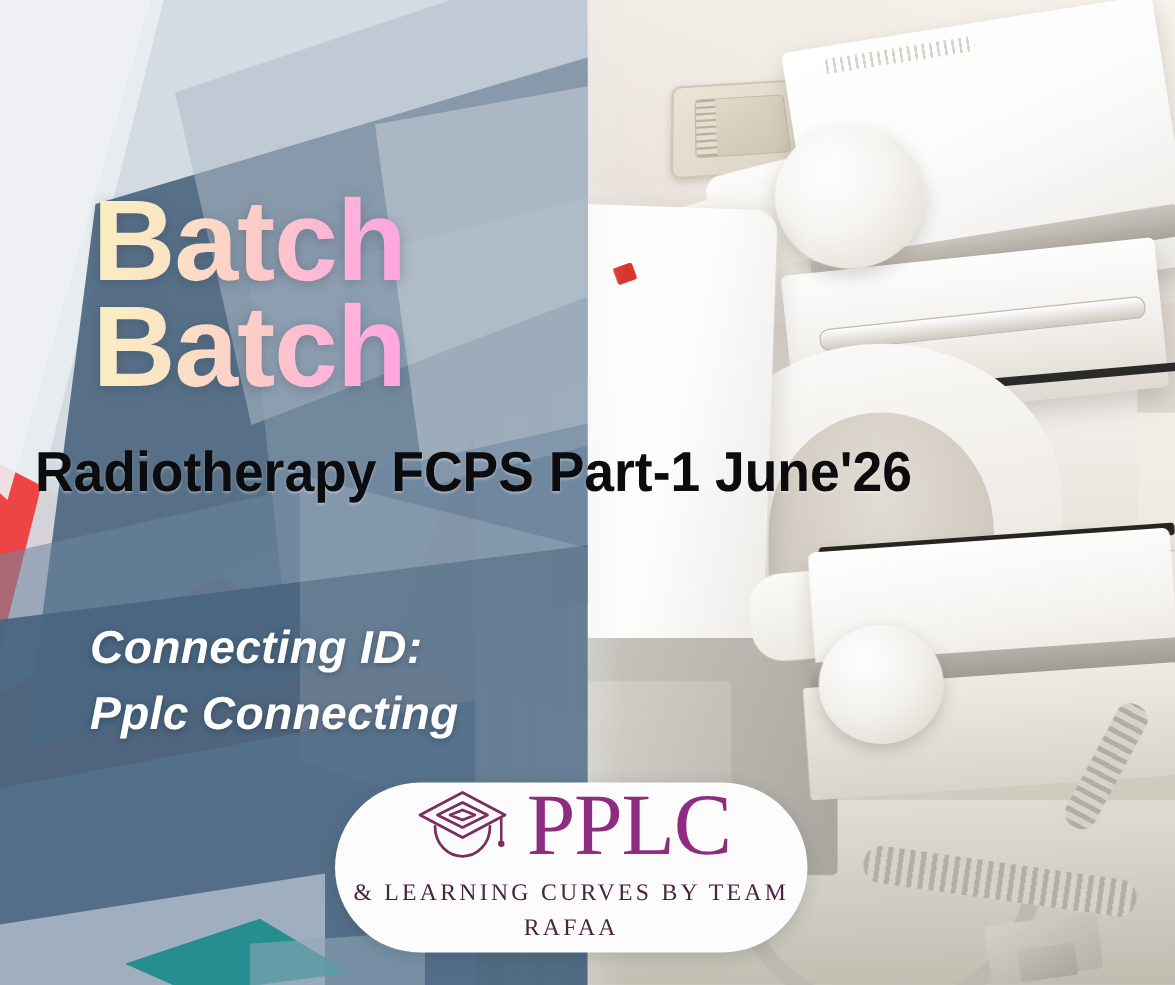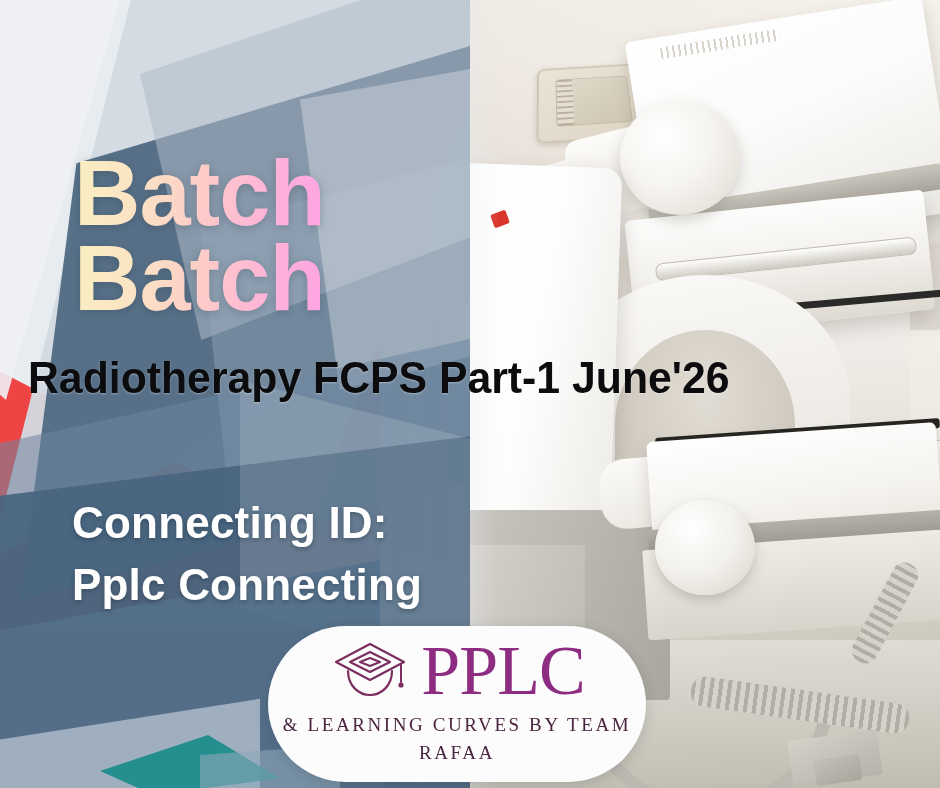--- a/index.html
+++ b/index.html
@@ -182,25 +182,25 @@
     white-space:nowrap;
   }
   .batch-line.l2{margin-top:2px;}
 
   .subtitle{position:absolute;left:28px;top:352px;z-index:7;
     font-size:45px;font-weight:700;color:#0c0c0e;white-space:nowrap;
     transform:scaleX(.95);transform-origin:left center;
     text-shadow:0 1px 2px rgba(255,255,255,.35);}
 
   .connect{position:absolute;left:72px;top:492px;z-index:7;color:#fff;font-weight:700;}
-  .connect div{font-size:44px;line-height:1.42;letter-spacing:.2px;
-    text-shadow:0 2px 5px rgba(25,40,55,.40);white-space:nowrap;}
-
-  
-  .logo{position:absolute;left:268px;top:626px;width:378px;height:156px;
+  .connect div{font-size:37px;line-height:1.42;letter-spacing:.2px;
+    text-shadow:0 2px 5px rgba(25,40,55,.40);white-space:nowrap;font-style:italic;}
+
+  
+  .logo{position:absolute;left:268px;top:626px;width:378px;height:136px;
     background:#fdfcfd;border-radius:78px;z-index:9;
     box-shadow:0 3px 14px rgba(40,50,60,.18);
     display:flex;flex-direction:column;align-items:center;justify-content:center;}
   .logo-row{display:flex;align-items:center;gap:6px;margin-top:-2px;}
   .cap{width:84px;height:66px;flex:none;margin-right:2px;}
   .pplc{font-family:"Liberation Serif", serif;font-size:70px;line-height:.86;
     color:#8E2C82;letter-spacing:-1px;font-weight:400;position:relative;}
   .tagline{margin-top:6px;text-align:center;font-family:"Liberation Serif", serif;
     color:#4a2540;}
   .tag1{font-size:14.5px;letter-spacing:3.0px;line-height:1.5;}

